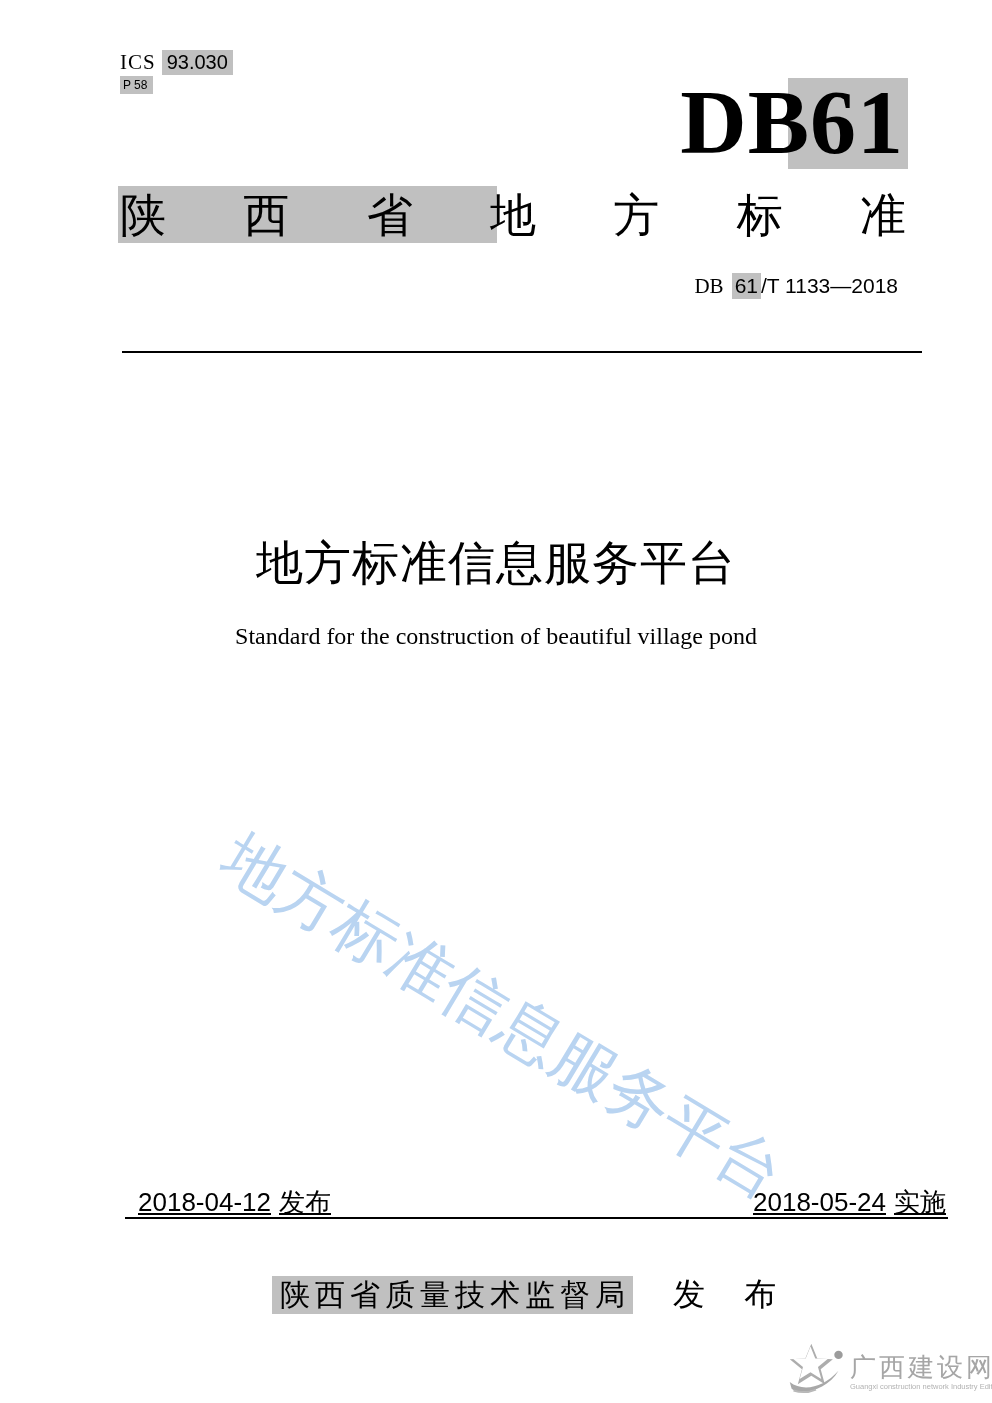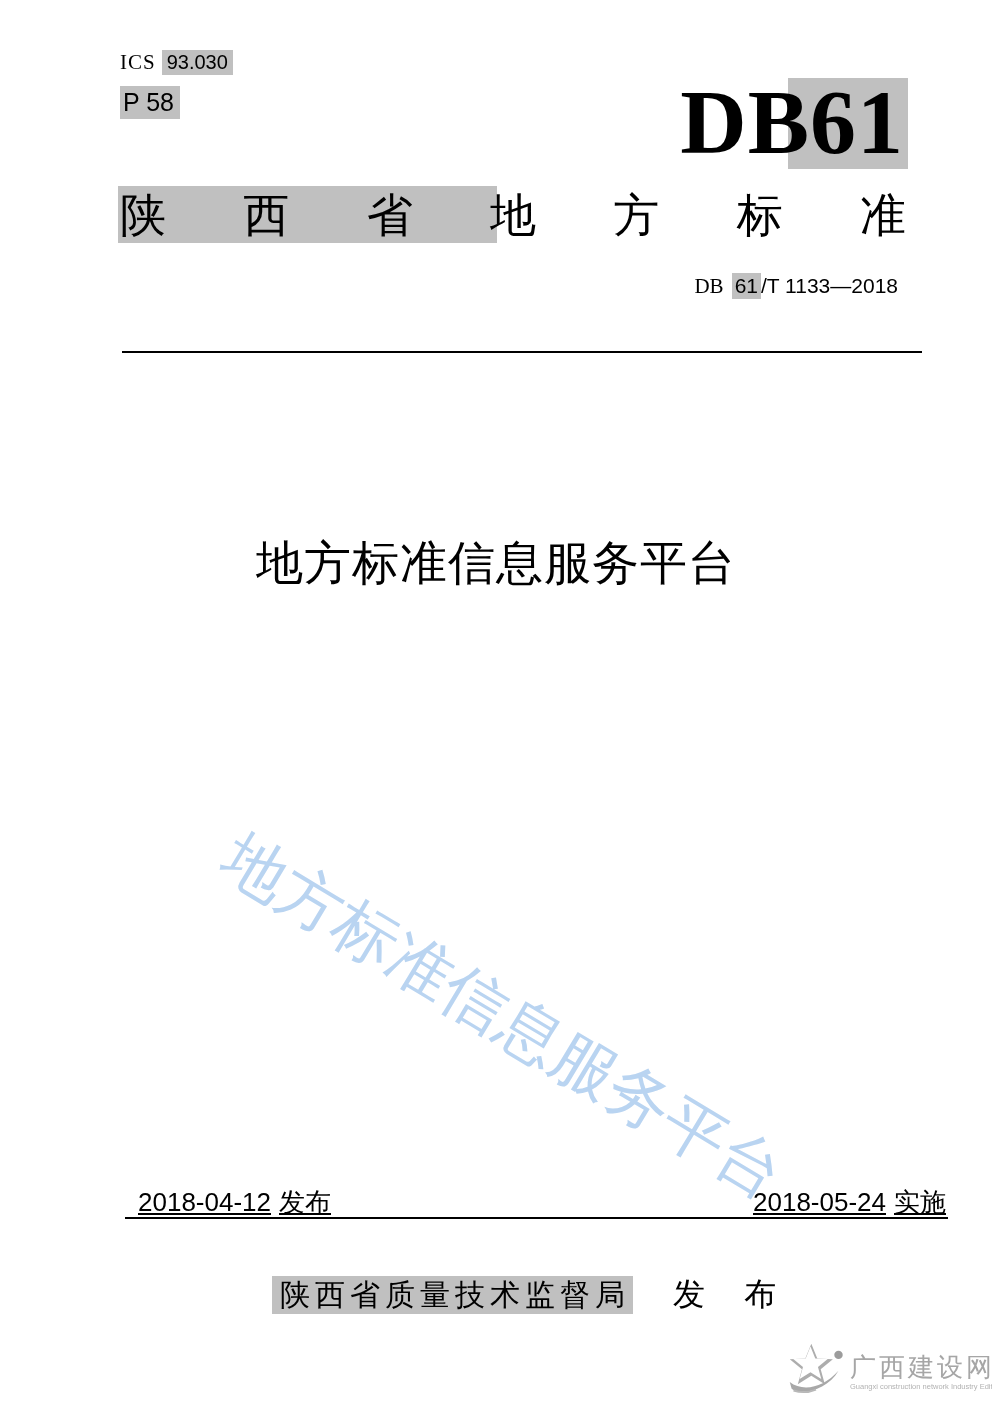--- a/index.html
+++ b/index.html
@@ -10,21 +10,21 @@
     font-family:"Liberation Sans","DejaVu Sans",sans-serif;
     color:#000;
   }
   .hl { background:#c0c0c0; }
 
   
   .ics-block { position:absolute; left:120px; top:50px; }
   .ics-line1 { font-size:21px; line-height:24px; }
   .ics-label { font-family:"Liberation Serif","DejaVu Serif",serif; letter-spacing:1px; }
   .ics-code { font-size:20px; padding:1px 5px 2px 5px; margin-left:6px; }
-  .class-code { display:inline-block; font-size:25px; padding:2px 6px 2px 3px; margin-top:12px; }
+  .class-code { display:inline-block; font-size:12px; padding:2px 6px 2px 3px; margin-top:2px; }
 
   
   .db61-box { position:absolute; left:788px; top:78px; width:120px; height:91px; background:#c0c0c0; }
   .db61-text {
     position:absolute; top:74px; right:88px;
     font-family:"Liberation Serif","DejaVu Serif",serif;
     font-weight:bold; font-size:92px; line-height:96px; letter-spacing:1px;
     white-space:nowrap;
   }
 
@@ -118,20 +118,21 @@
     <span>准</span>
   </div>
 
   <div class="doc-number">
     <span class="prefix">DB</span><span class="region hl">61</span><span class="suffix">/T 1133—2018</span>
   </div>
 
   <div class="rule rule-top"></div>
 
   <div class="doc-title">地方标准信息服务平台</div>
+  <div class="doc-subtitle">Standard for the construction of beautiful village pond</div>
 
   <div class="watermark">地方标准信息服务平台</div>
 
   <div class="date-row">
     <span>
       <span>2018-04-12</span><span class="d-label">发布</span>
     </span>
     <span>
       <span>2018-05-24</span><span class="d-label">实施</span>
     </span>

